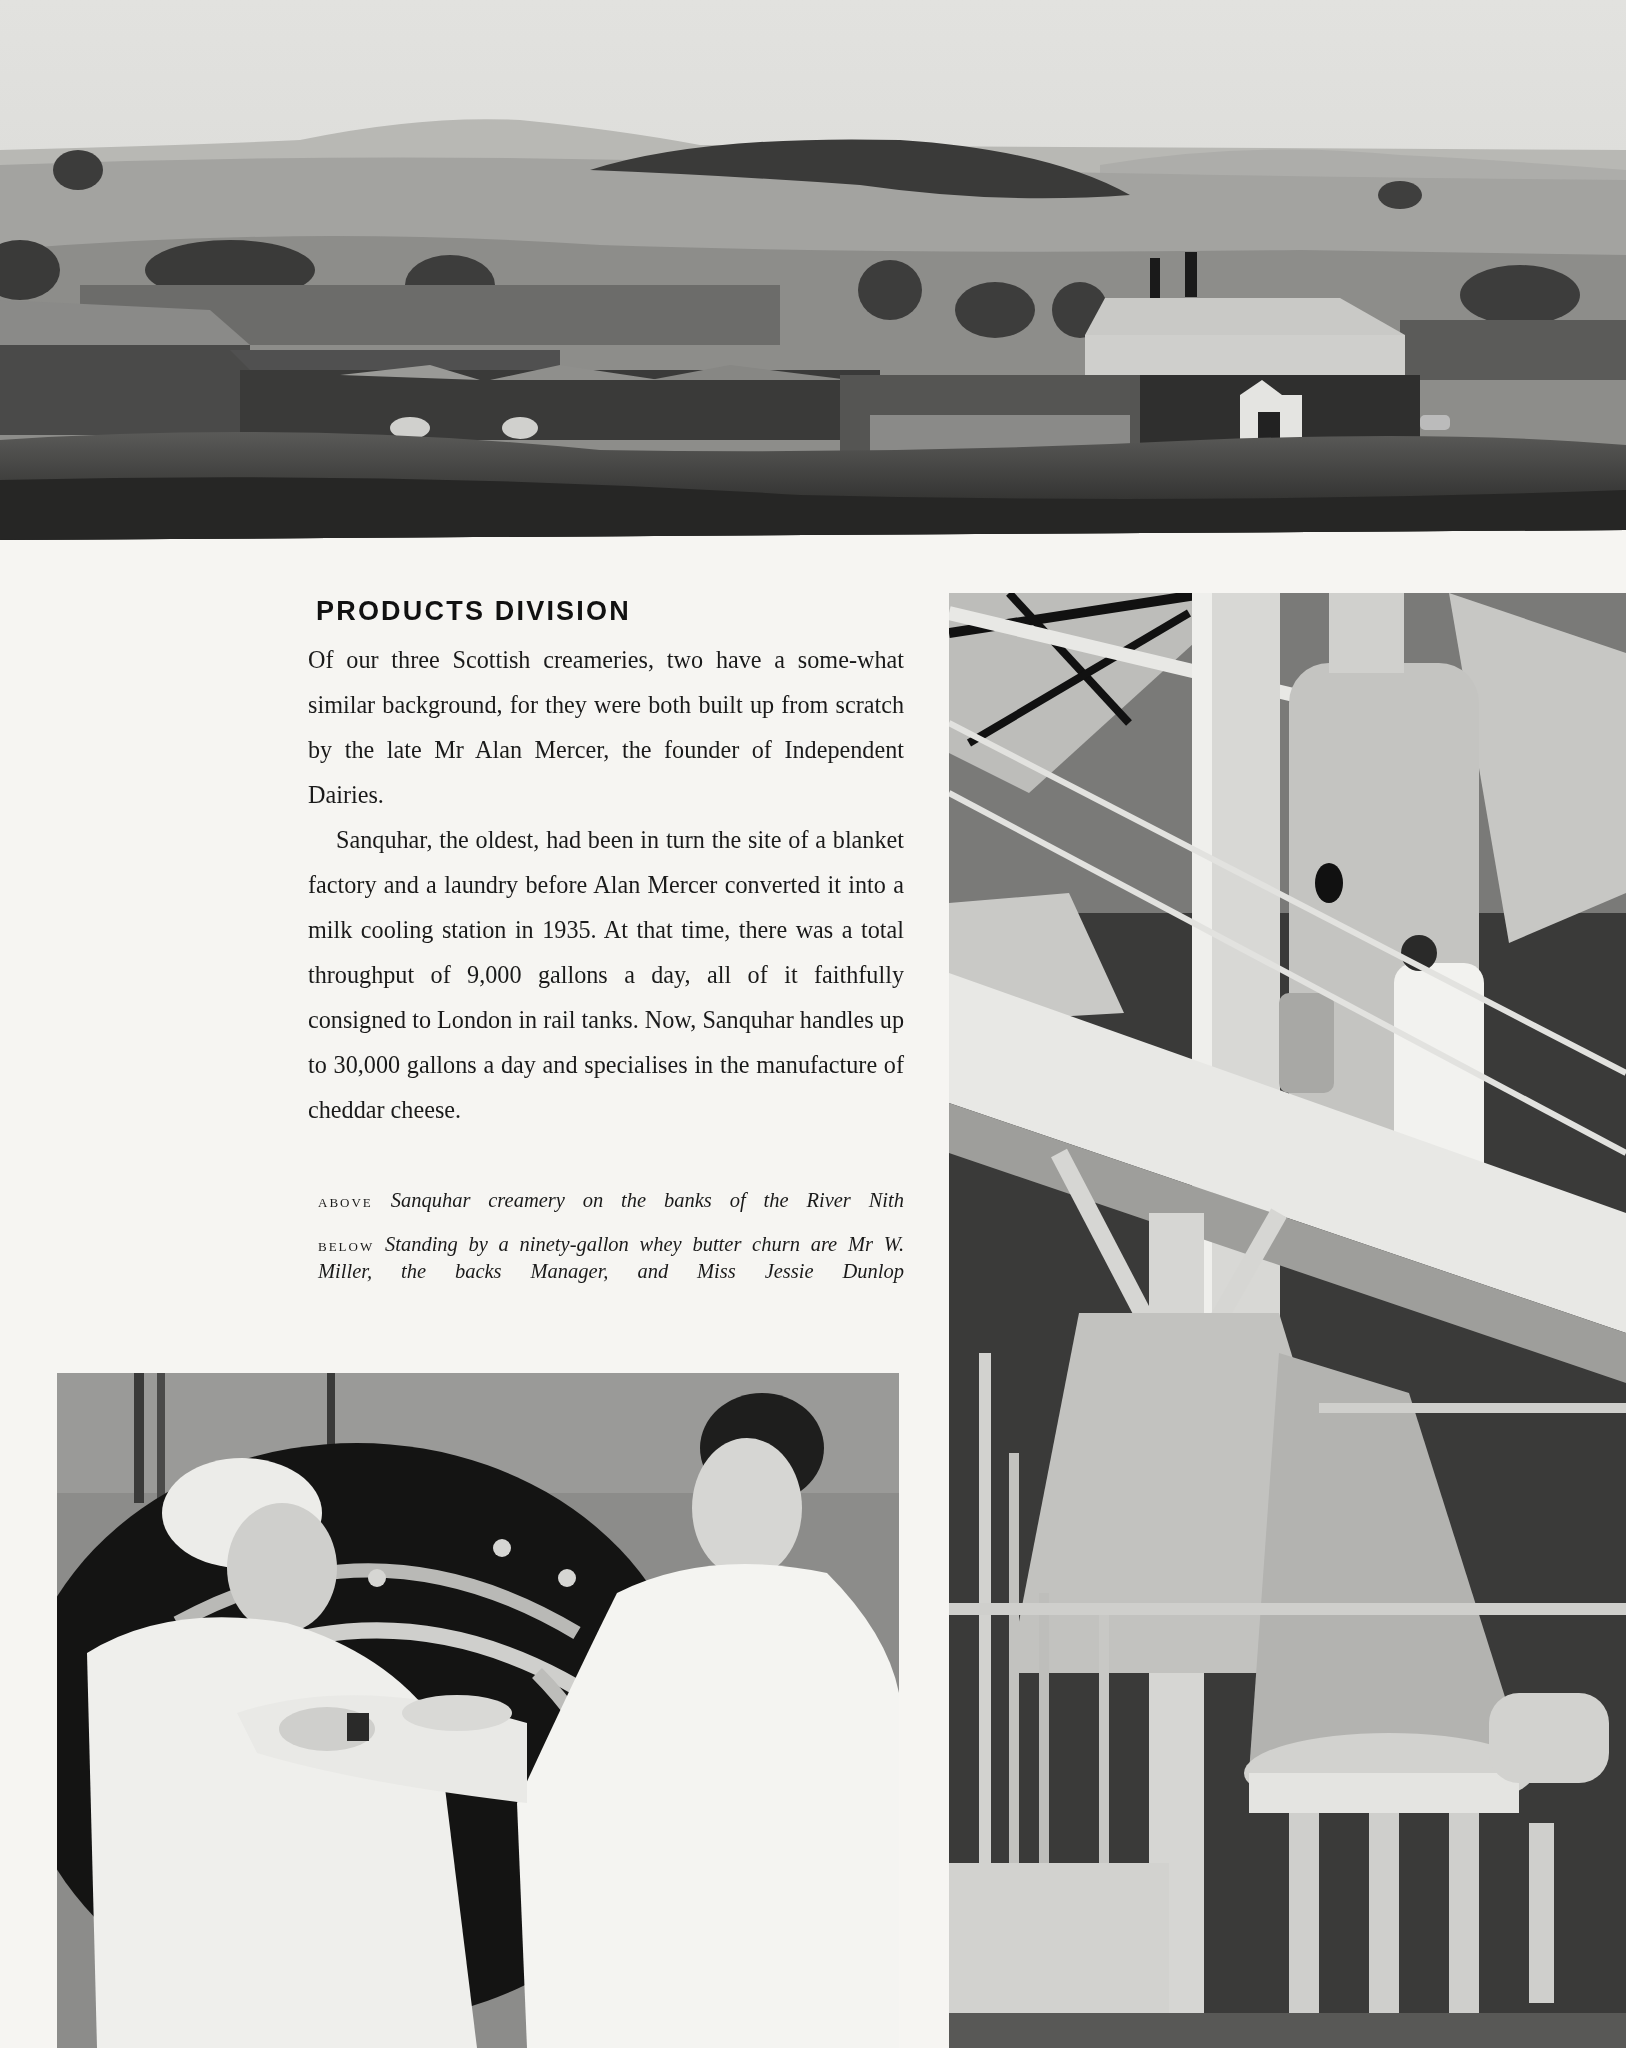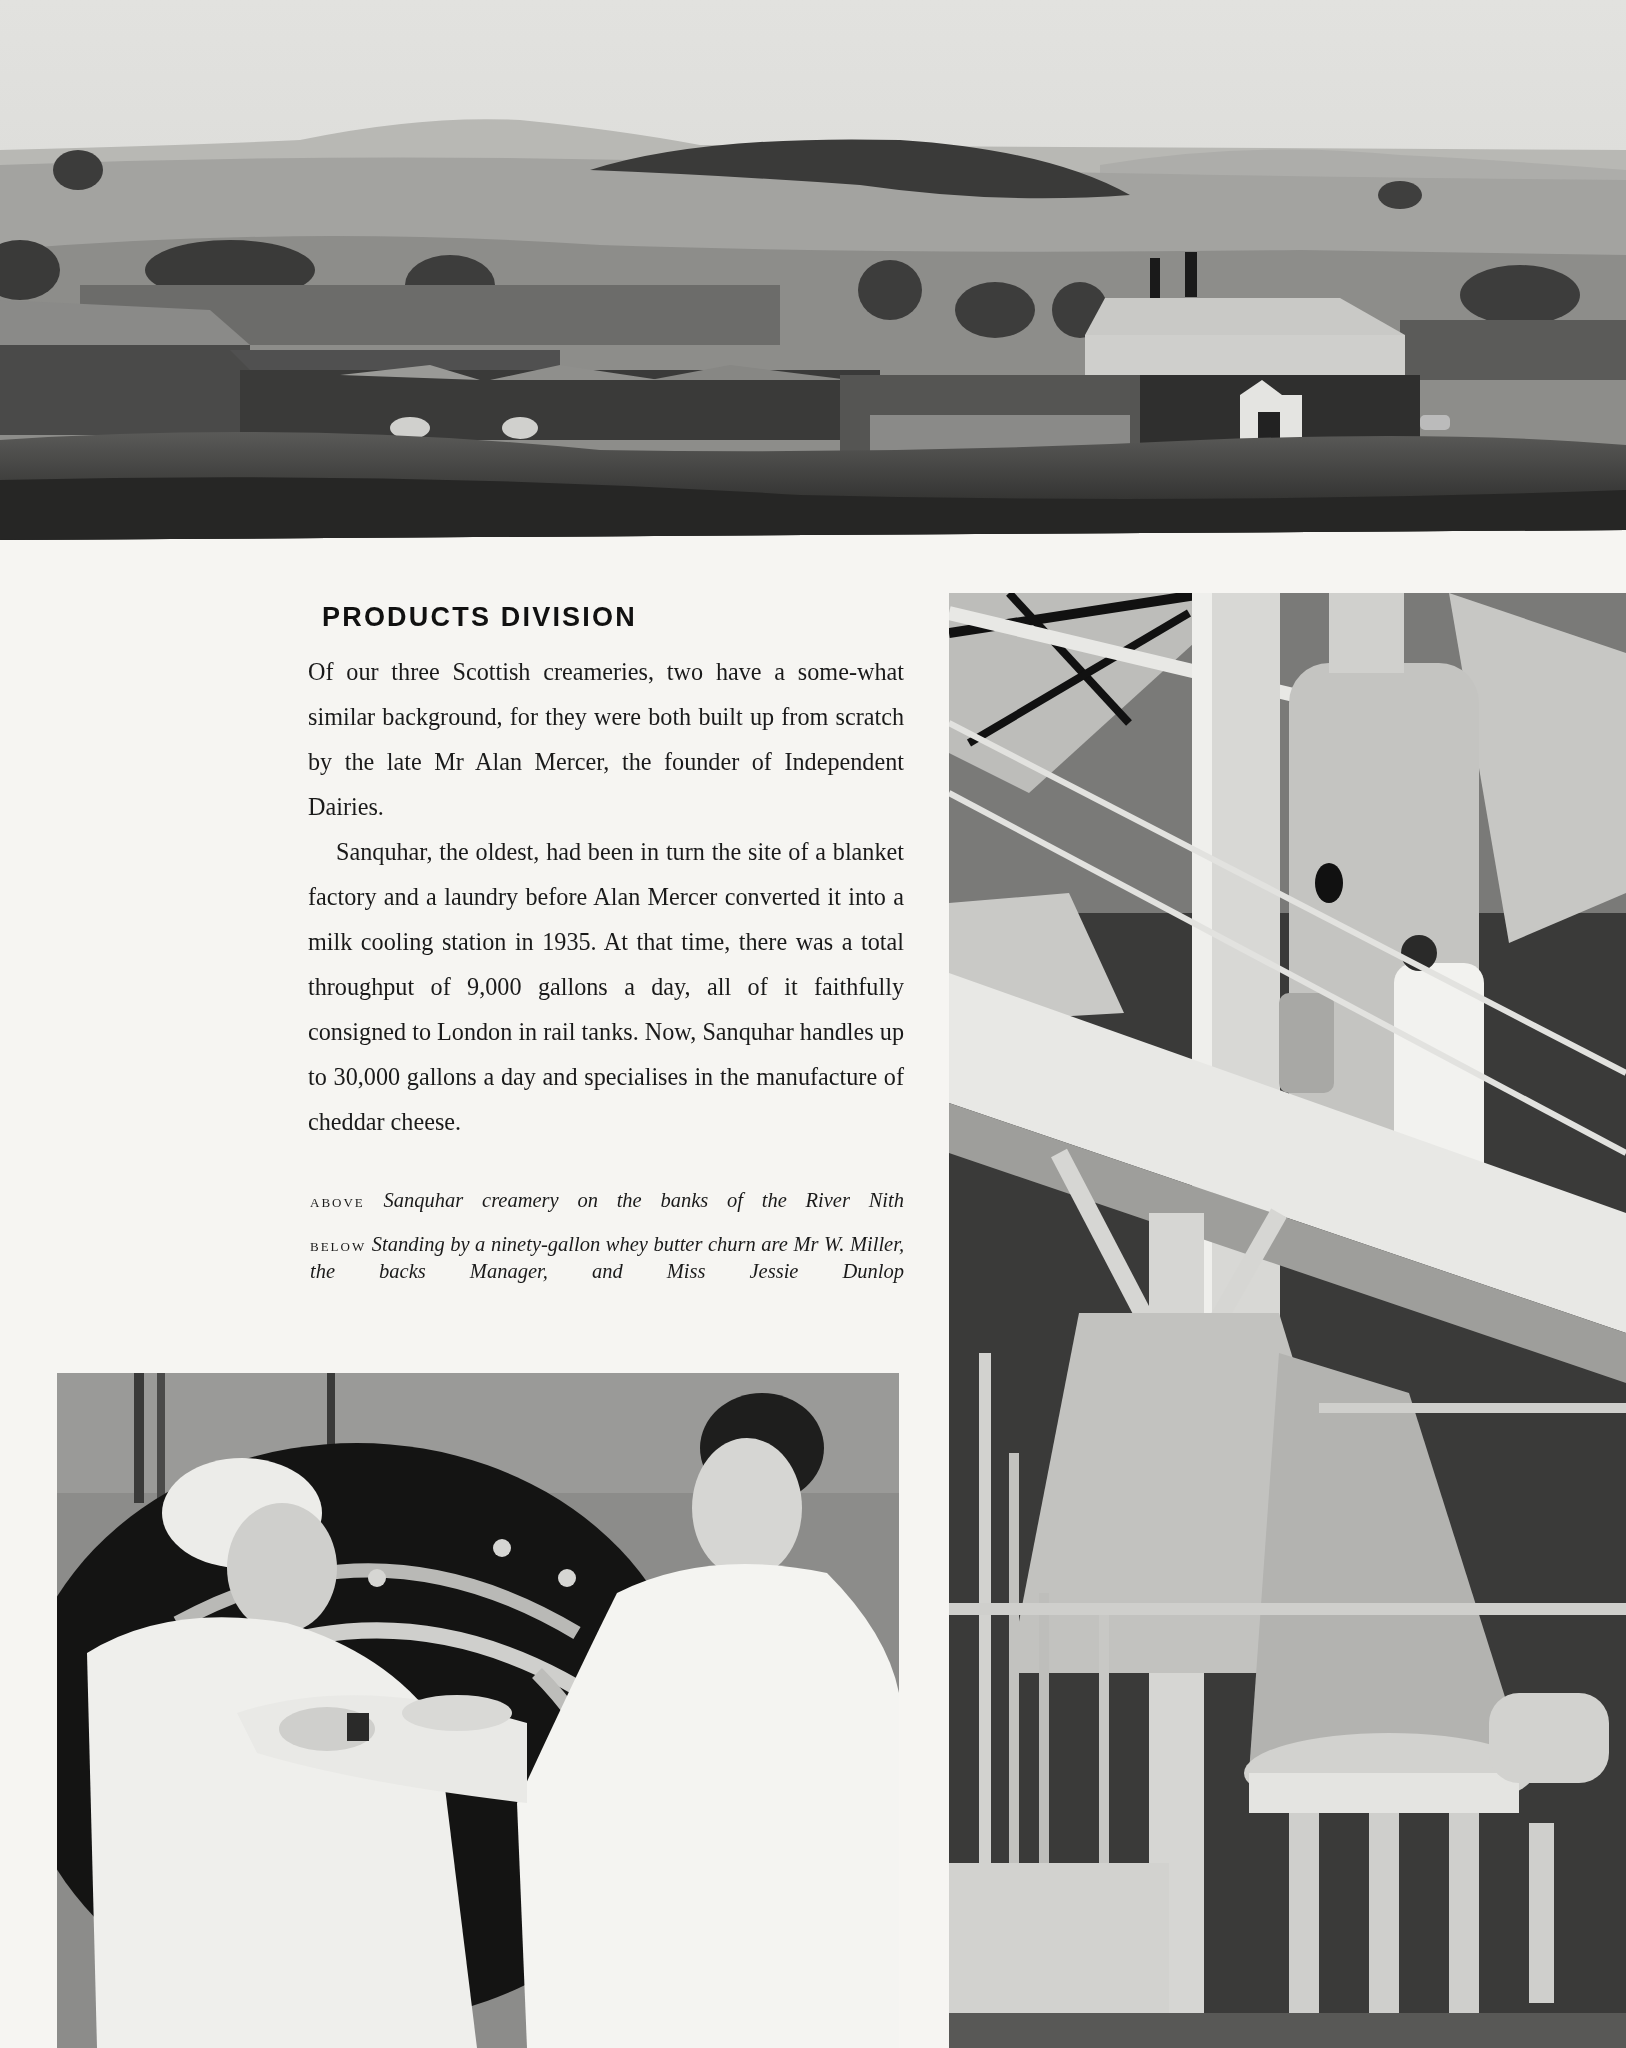--- a/index.html
+++ b/index.html
@@ -15,30 +15,30 @@
 
   #photo-top { left: 0; top: 0; width: 1626px; height: 540px;
     clip-path: polygon(0 0, 100% 0, 100% 530px, 0 540px); }
   #photo-right { left: 949px; top: 593px; width: 677px; height: 1455px; }
   #photo-bottom { left: 57px; top: 1373px; width: 842px; height: 675px; }
 
   .text-col { position: absolute; left: 308px; top: 585px; width: 596px; }
   .heading {
     font-family: "Liberation Sans", "DejaVu Sans", sans-serif;
     font-weight: bold; font-size: 27px; letter-spacing: 2.2px;
-    margin: 14px; line-height: 36px; color: #111;
+    margin: 8px; line-height: 36px; color: #111;
   }
   .body-text { font-size: 24.2px; line-height: 45px; text-align: justify; margin: 0; }
   .body-text p { margin: 0; }
   .body-text p.indent { text-indent: 28px; }
   .body-text p.last { text-align-last: justify; }
 
   .captions { position: absolute; left: 310px; top: 1187px; width: 594px;
     font-size: 20.5px; line-height: 27px; }
-  .caption { margin: 0 0 17px 0; text-align: justify; text-align-last: justify; }
+  .caption { margin: 0 0 17px 8px; text-align: justify; text-align-last: justify; }
   .caption .tag { font-style: normal; font-variant: small-caps; letter-spacing: 2px;
     font-size: 19px; text-transform: lowercase; }
   .caption .desc { font-style: italic; }
 </style>
 </head>
 <body>
 
 <div class="photo" id="photo-top">
   <svg viewBox="0 0 1626 540" preserveAspectRatio="none">
     <defs>

